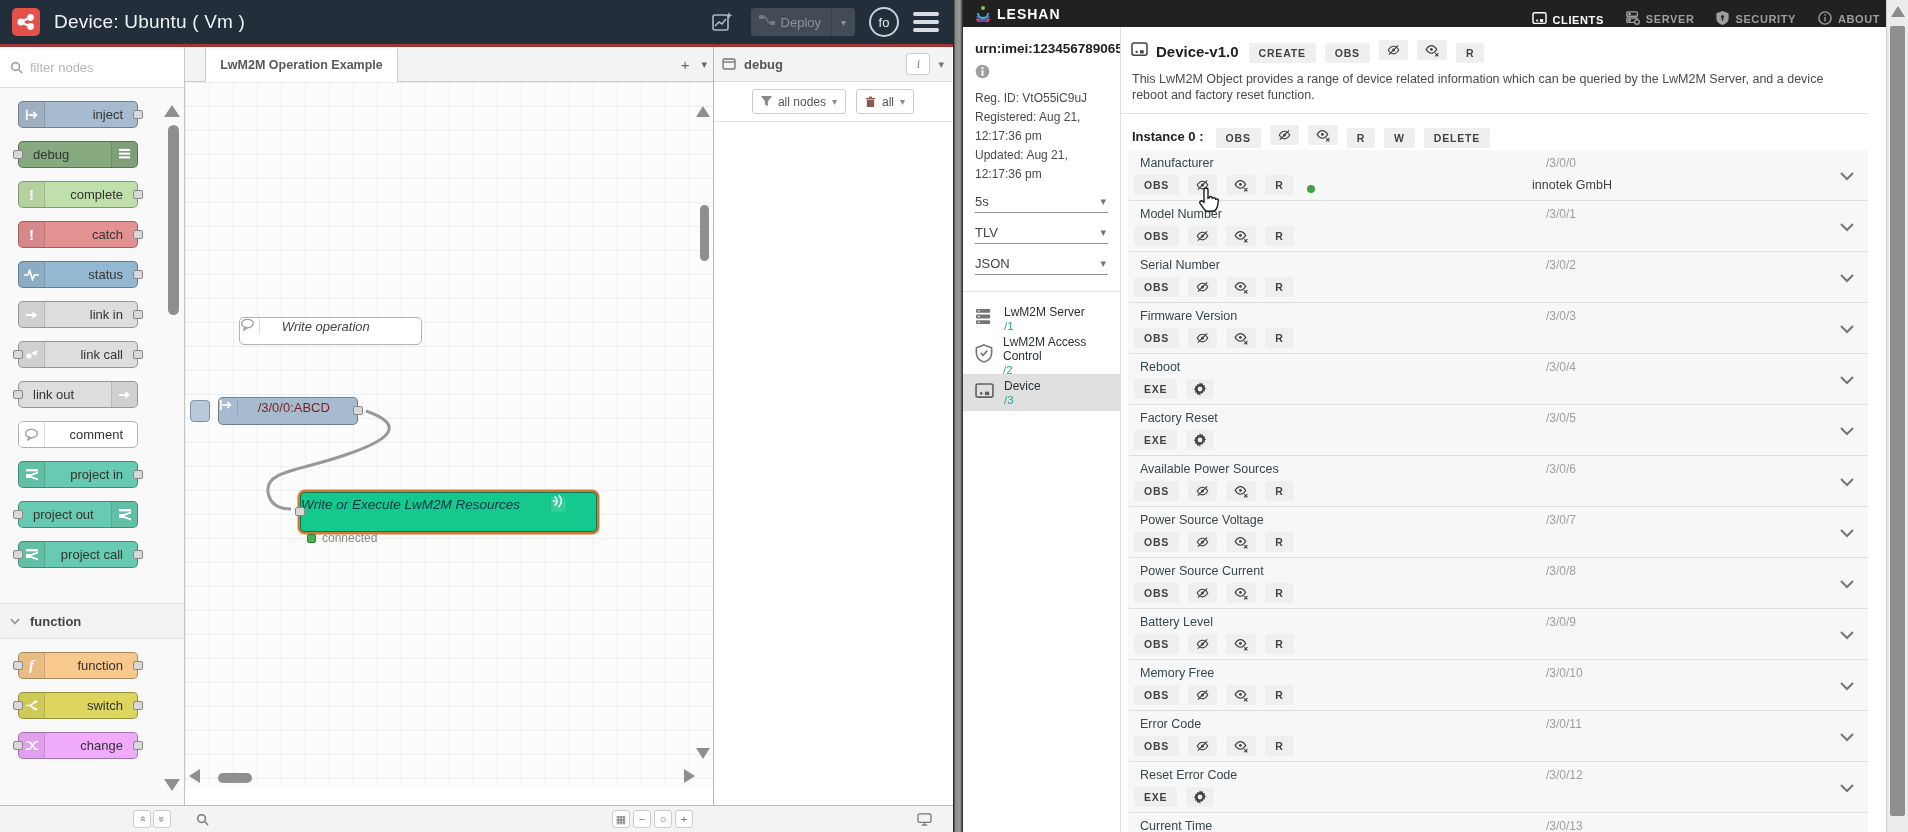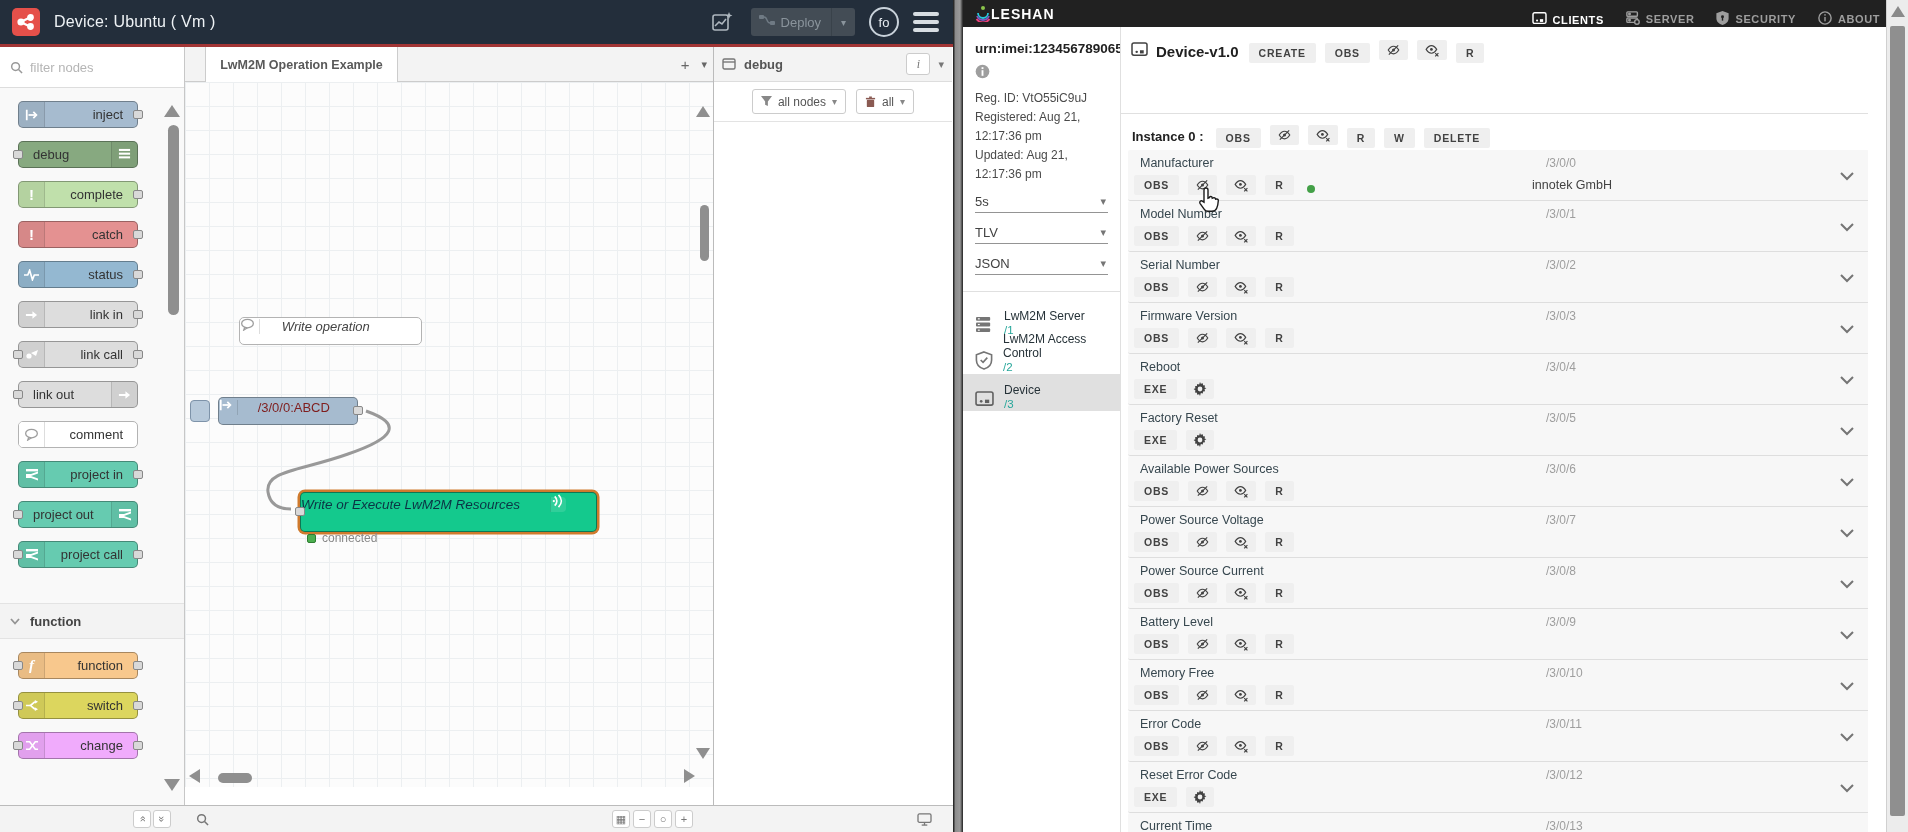--- a/index.html
+++ b/index.html
@@ -7,21 +7,21 @@
               font-family:"Liberation Sans", sans-serif; }
   #stage { position:relative; width:1908px; height:832px; overflow:hidden; background:#fff; }
 
   
   #nodered { position:absolute; left:0; top:0; width:953px; height:832px; background:#fff; }
   .nr-header { position:absolute; left:0; top:0; width:100%; height:44px; background:#232e3b;
                display:flex; align-items:center; }
   .nr-redline { position:absolute; left:0; top:44px; width:100%; height:3px; background:#a23535; }
   .nr-logo { width:28px; height:28px; margin-left:12px; border-radius:5px; background:#e5504a;
              display:flex; align-items:center; justify-content:center; }
-  .nr-title { color:#eef2f5; font-size:16px; margin-left:14px; letter-spacing:.2px; }
+  .nr-title { color:#eef2f5; font-size:19px; margin-left:14px; letter-spacing:.2px; }
   .nr-header-right { position:absolute; right:10px; top:0; height:44px; display:flex; align-items:center; gap:14px; }
   .nr-export-btn { width:30px; height:30px; display:flex; align-items:center; justify-content:center; }
   .nr-deploy { height:28px; background:#434c55; border-radius:3px; display:flex; align-items:center; color:#8a949c; }
   .nr-deploy .dep-label { font-size:13px; padding:0 10px 0 6px; }
   .nr-deploy .dep-icon { padding-left:8px; }
   .nr-deploy .dep-caret { width:24px; height:28px; border-left:1px solid #39424a; display:flex; align-items:center; justify-content:center; font-size:10px; color:#8a949c; }
   .nr-avatar { width:30px; height:30px; border-radius:50%; border:2px solid #c9d2da; color:#e8edf1;
                font-size:13px; display:flex; align-items:center; justify-content:center; }
   .nr-burger { display:flex; flex-direction:column; gap:4px; padding-right:4px; }
   .nr-burger span { width:26px; height:4px; border-radius:2px; background:#d7dde2; }
@@ -107,37 +107,37 @@
   .rot270 { transform:rotate(-90deg); display:inline-block; }
 
   
   #pane-divider { position:absolute; left:953px; top:0; width:10px; height:832px;
                   background:linear-gradient(90deg,#111 0%, #8c8c8c 25%, #9a9a9a 70%, #222 100%); }
 
   
   #leshan { position:absolute; left:963px; top:0; width:923px; height:832px; background:#fff; }
   .ls-topbar { position:absolute; left:0; top:0; width:100%; height:27px; background:#212121;
                display:flex; align-items:center; }
-  .ls-brand { display:flex; align-items:center; margin-left:12px; }
+  .ls-brand { display:flex; align-items:center; gap:6px; margin-left:12px; }
   .ls-brand-text { color:#fff; font-weight:bold; font-size:14px; letter-spacing:1px; }
   .ls-nav { position:absolute; right:6px; top:0; height:27px; display:flex; align-items:flex-end; gap:22px; }
   .ls-nav-item { display:flex; align-items:center; gap:6px; font-size:11px; font-weight:bold; letter-spacing:.6px;
                  color:#9e9e9e; cursor:pointer; }
   .ls-nav-item.active { color:#fff; }
 
   .ls-sidebar { position:absolute; left:0; top:27px; width:158px; height:805px; border-right:1px solid #e0e0e0; background:#fff; overflow:hidden; }
   .ep-title { margin:14px 0 0 12px; font-size:13.5px; font-weight:bold; color:#212121; white-space:nowrap; overflow:hidden; }
   .ep-info { margin:8px 0 0 12px; }
   .ep-line { margin:3px 12px 0 12px; font-size:12px; color:#4a4a4a; line-height:16px; }
   .ep-line.first { margin-top:7px; }
   .ls-select { position:relative; margin:9px 12px 0 12px; height:22px; border-bottom:1px solid #949494;
                font-size:13px; color:#424242; display:flex; align-items:center; }
   .ls-select .caret { position:absolute; right:2px; color:#757575; font-size:11px; }
   .ls-sb-divider { margin-top:16px; border-top:1px solid #e0e0e0; }
-  .obj-item { position:relative; display:flex; align-items:flex-end; gap:10px; padding-left:12px; height:37px; cursor:pointer; }
+  .obj-item { position:relative; display:flex; align-items:center; gap:10px; padding-left:12px; height:37px; cursor:pointer; }
   .obj-item.selected { background:#e0e0e0; }
   .obj-texts { display:flex; flex-direction:column; line-height:14px; }
   .obj-name { font-size:12px; color:#263238; }
   .obj-path { font-size:11.5px; color:#26a69a; }
 
   .ls-main { position:absolute; left:158px; top:27px; width:747px; height:805px; background:#fff; overflow:hidden; }
   .obj-header { position:absolute; left:10px; top:13px; display:flex; align-items:center; }
   .obj-title { font-size:15px; font-weight:bold; color:#212121; margin:0 10px 0 8px; }
   .chip { display:inline-flex; align-items:center; justify-content:center; height:20px; min-width:22px;
           padding:0 10px; margin-right:9px; background:#efefef; border-radius:2px; font-size:10.5px;
@@ -631,20 +631,21 @@
               </svg>
             </span><span class="chip iconchip">
               <svg width="16" height="14" viewBox="0 0 26 24" fill="none" stroke="#424242" stroke-width="2">
                 <path d="M3 11 C6 6 9 4.5 12 4.5 S18 6 21 11 C18 16 15 17.5 12 17.5 S6 16 3 11 z"></path>
                 <circle cx="12" cy="11" r="2.4" fill="#424242" stroke="none"></circle>
                 <line x1="18.5" y1="17.5" x2="24" y2="23"></line>
                 <line x1="24" y1="17.5" x2="18.5" y2="23"></line>
               </svg>
             </span><span class="chip">R</span></span>
       </div>
+      <div class="obj-desc">This LwM2M Object provides a range of device related information which can be queried by the LwM2M Server, and a device reboot and factory reset function.</div>
       <div class="obj-divider"></div>
       <div class="instance-row">
         <span class="instance-label">Instance 0 :</span>
         <span id="instance-actions"><span class="chip">OBS</span><span class="chip iconchip">
               <svg width="15" height="14" viewBox="0 0 24 24" fill="none" stroke="#424242" stroke-width="2">
                 <path d="M3 12 C6 7 9 5.5 12 5.5 S18 7 21 12 C18 17 15 18.5 12 18.5 S6 17 3 12 z"></path>
                 <circle cx="12" cy="12" r="2.6" fill="#424242" stroke="none"></circle>
                 <line x1="4" y1="20" x2="20" y2="4"></line>
               </svg>
             </span><span class="chip iconchip">

